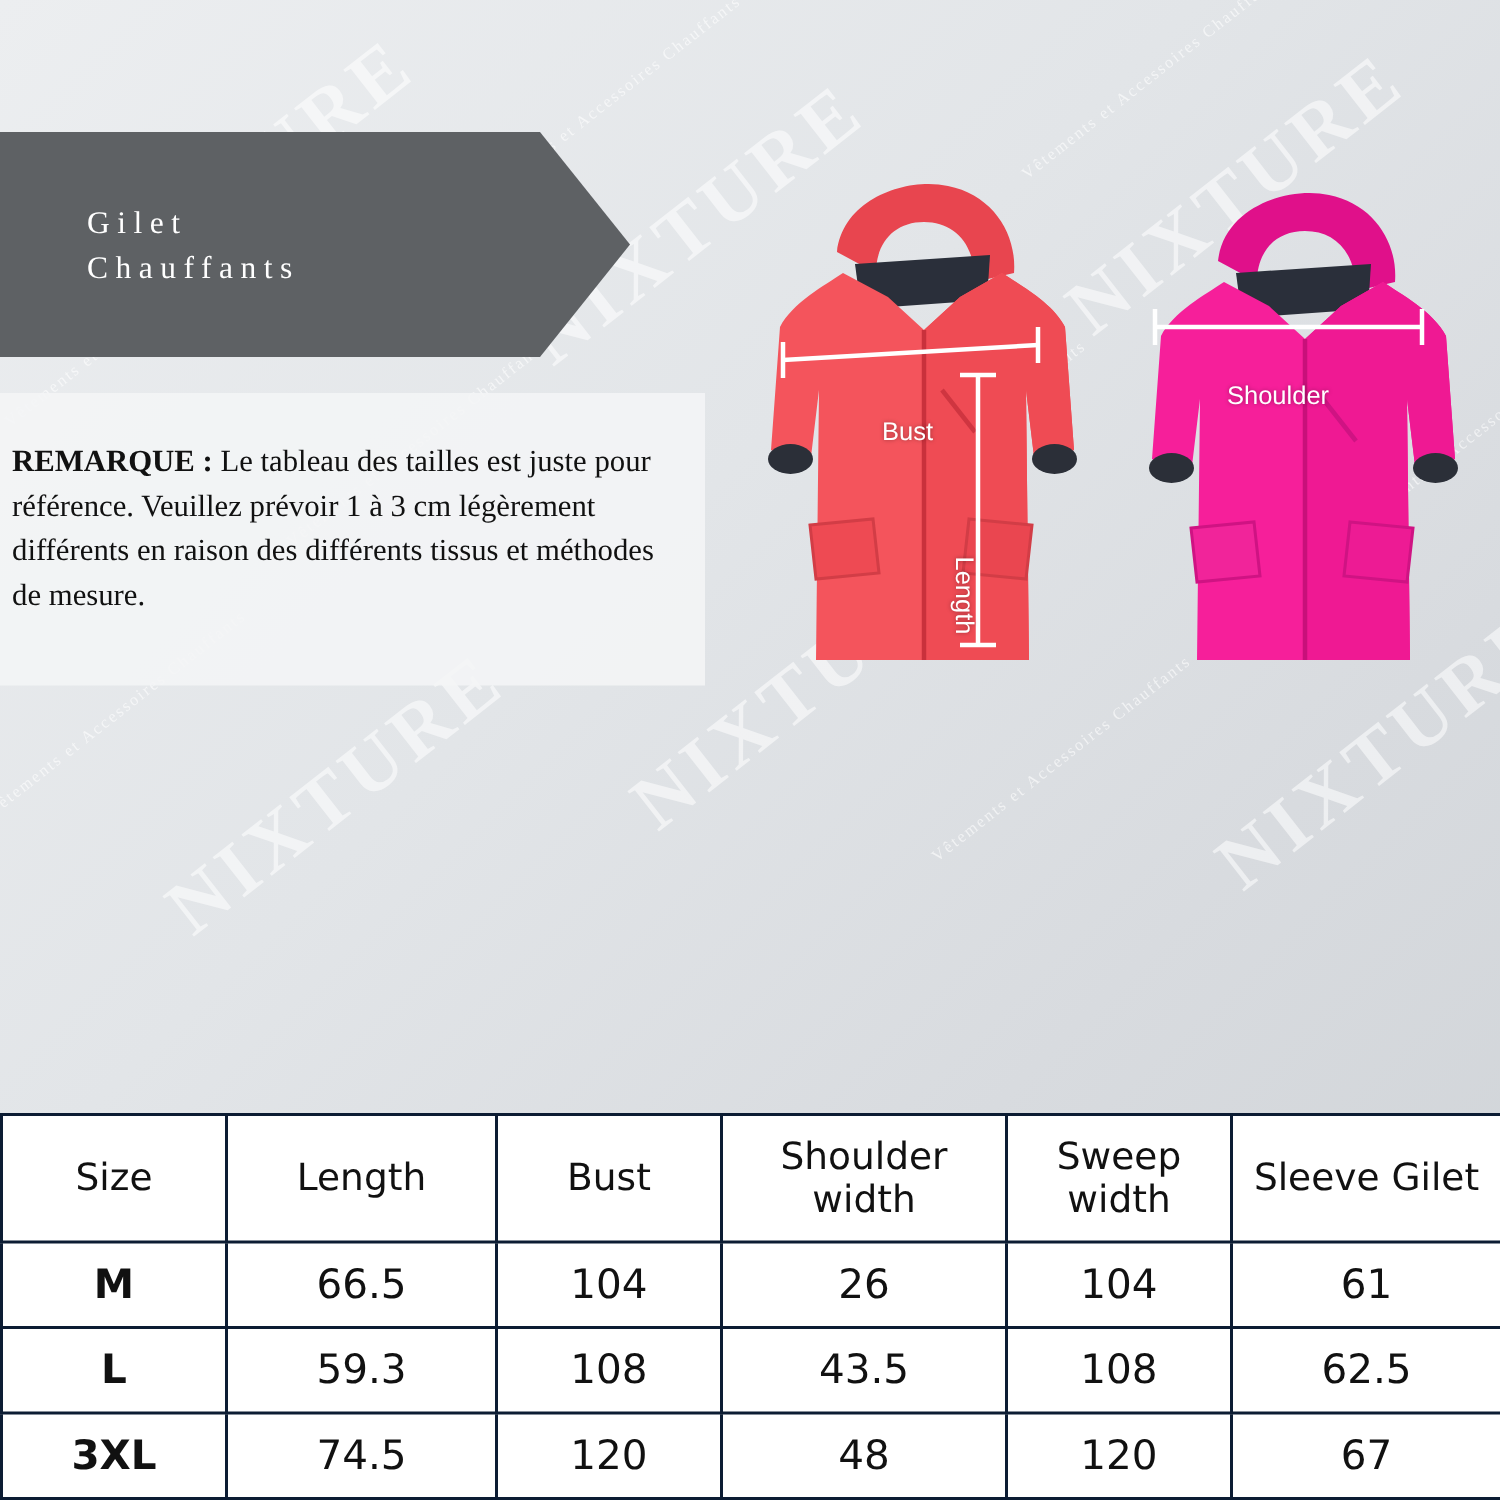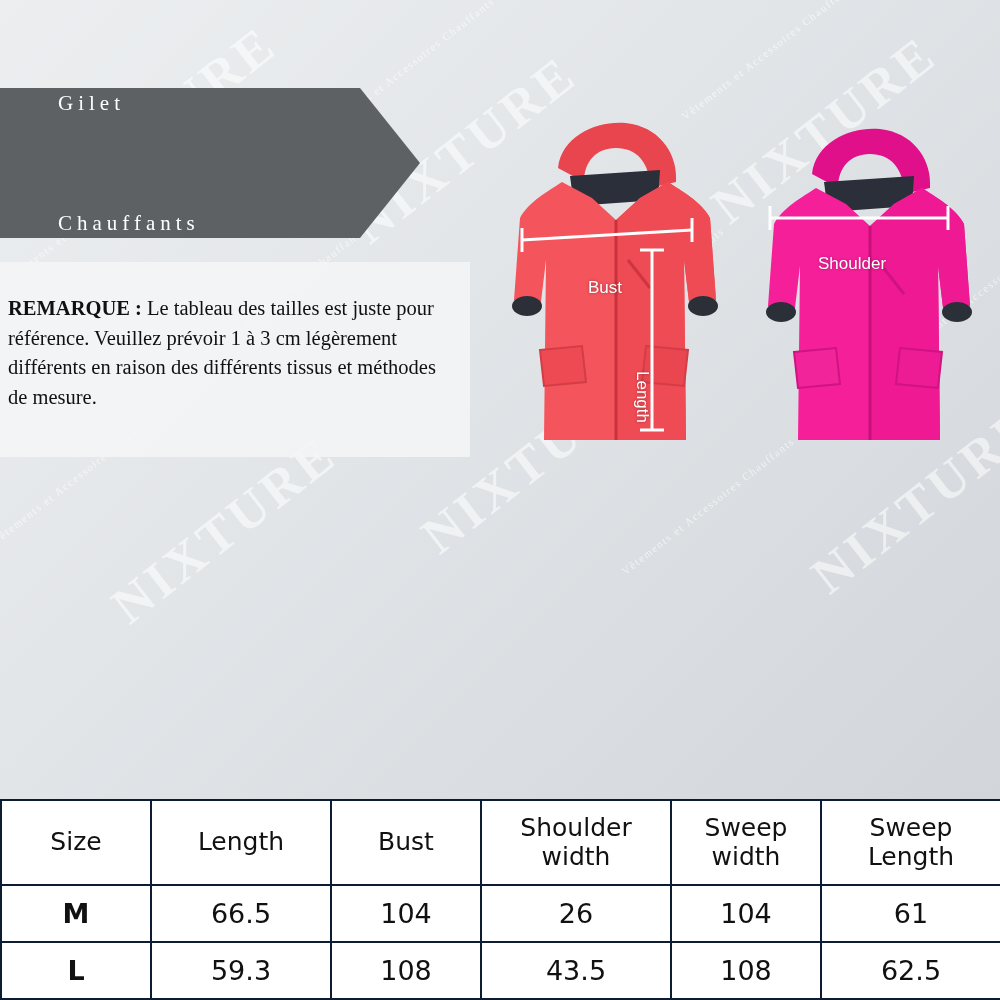--- a/index.html
+++ b/index.html
@@ -35,21 +35,21 @@
   }
 
   
   .banner {
     position: absolute;
     left: 0; top: 88px;
     width: 420px; height: 150px;
     background: #5e6164;
     clip-path: polygon(0 0, 360px 0, 420px 75px, 360px 150px, 0 150px);
     display: flex; flex-direction: column;
-    justify-content: space-between;
+    justify-content: center;
     padding-left: 58px;
   }
   .banner .line {
     color: #ffffff;
     font-size: 21px;
     letter-spacing: 5px;
     line-height: 1.45;
     font-family: "Liberation Serif", serif;
   }
 
@@ -228,37 +228,45 @@
           <col class="c5">
           <col class="c6">
       </colgroup>
       <thead>
         <tr>
           <th>Size</th>
           <th>Length</th>
           <th>Bust</th>
           <th>Shoulder width</th>
           <th>Sweep width</th>
-          <th>Sweep Length</th>
+          <th>Sleeve Gilet</th>
         </tr>
       </thead>
       <tbody>
         <tr>
           <td class="size-cell">M</td>
           <td>66.5</td>
           <td>104</td>
           <td>26</td>
           <td>104</td>
           <td>61</td>
         </tr>
         <tr>
           <td class="size-cell">L</td>
           <td>59.3</td>
           <td>108</td>
           <td>43.5</td>
           <td>108</td>
           <td>62.5</td>
         </tr>
+        <tr>
+          <td class="size-cell">3XL</td>
+          <td>74.5</td>
+          <td>120</td>
+          <td>48</td>
+          <td>120</td>
+          <td>67</td>
+        </tr>
       </tbody>
     </table>
   </div>
 
 </div>
 
 </body></html>

